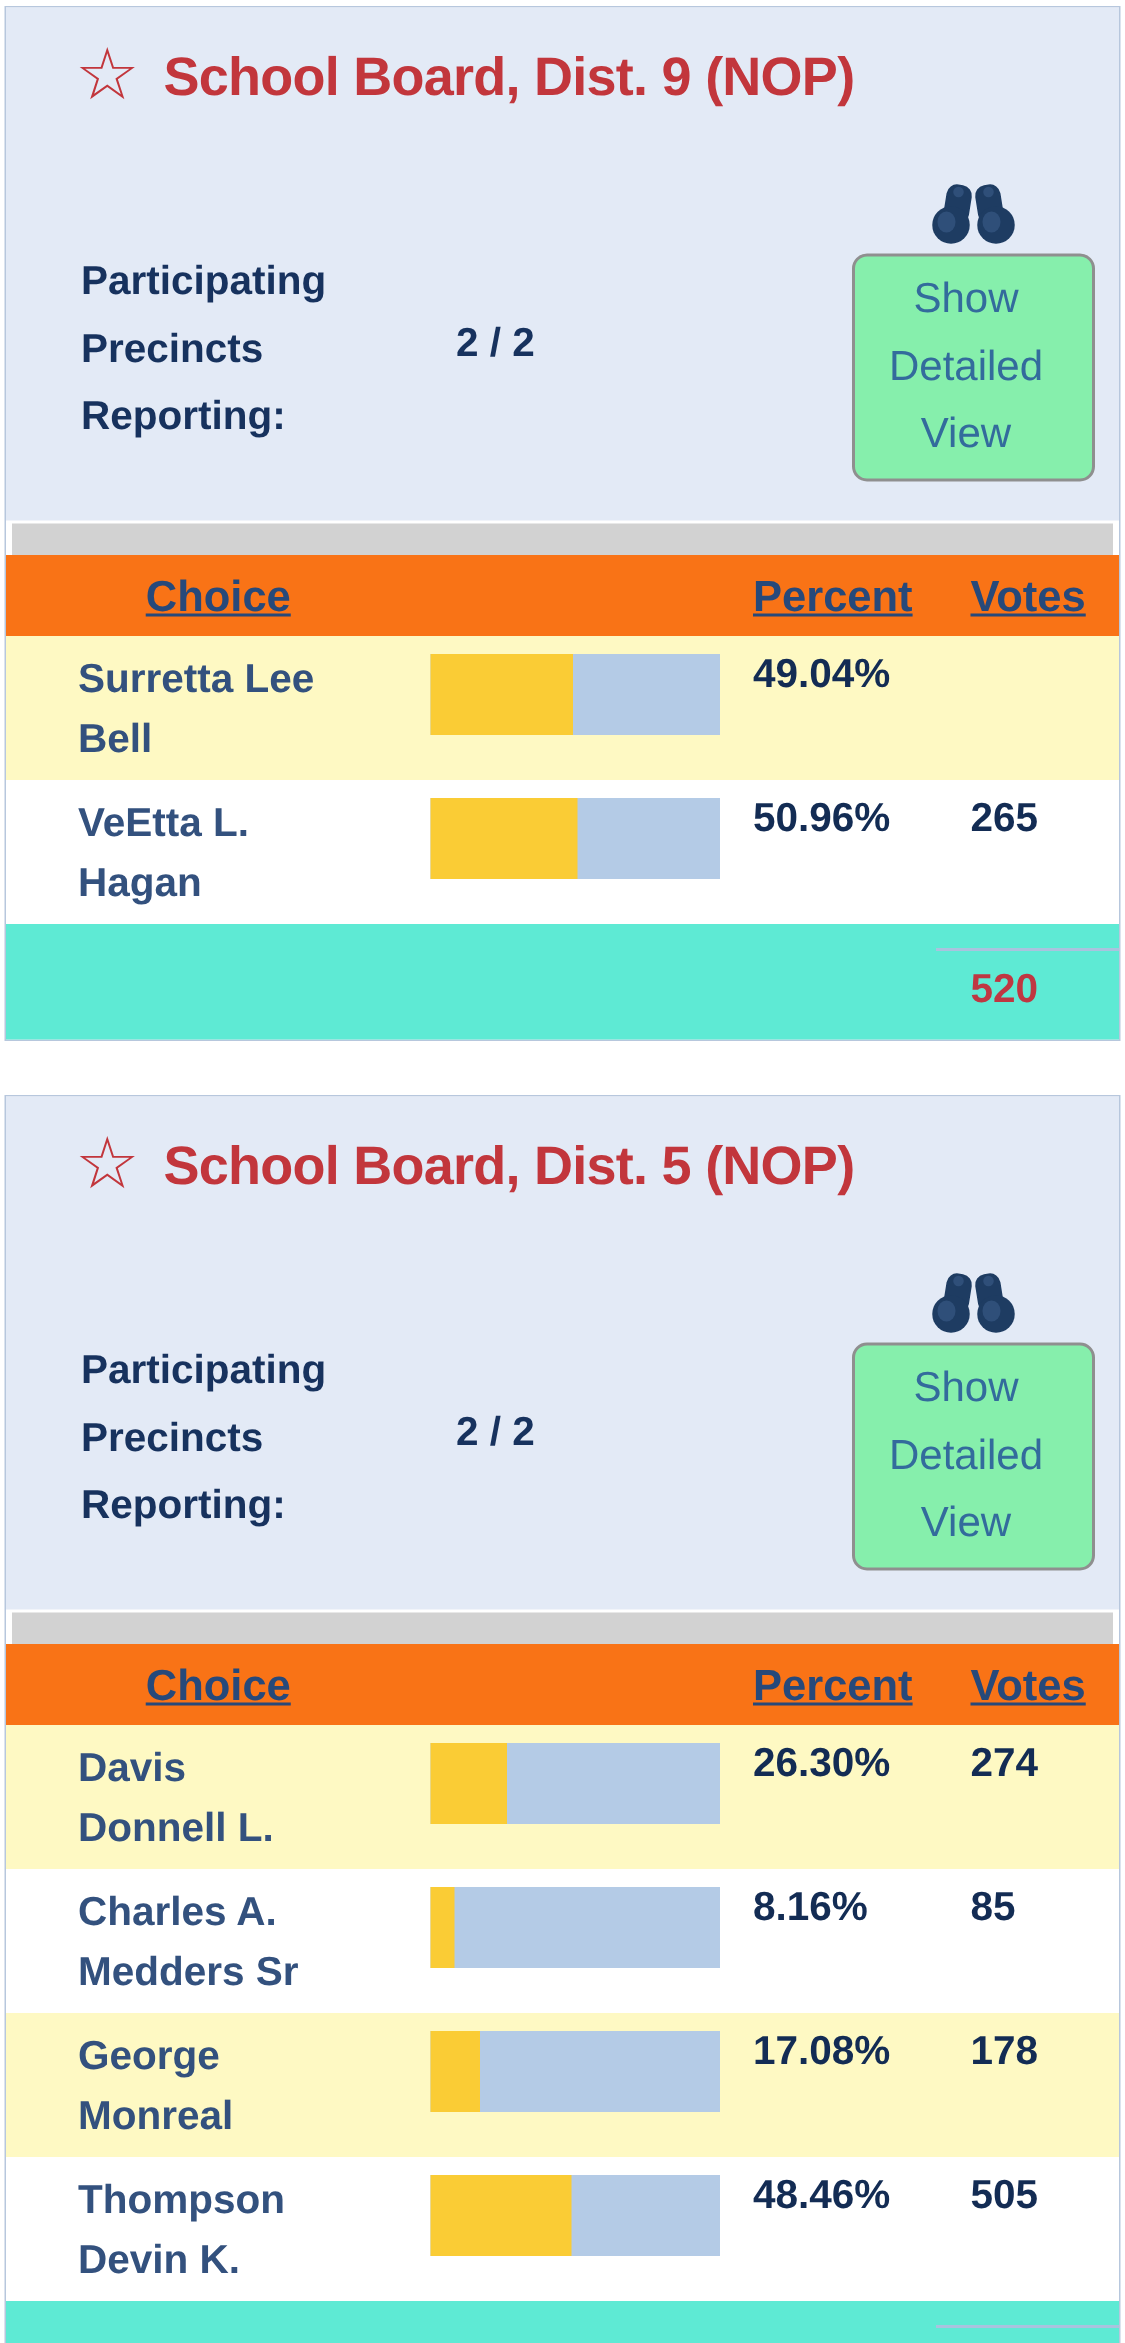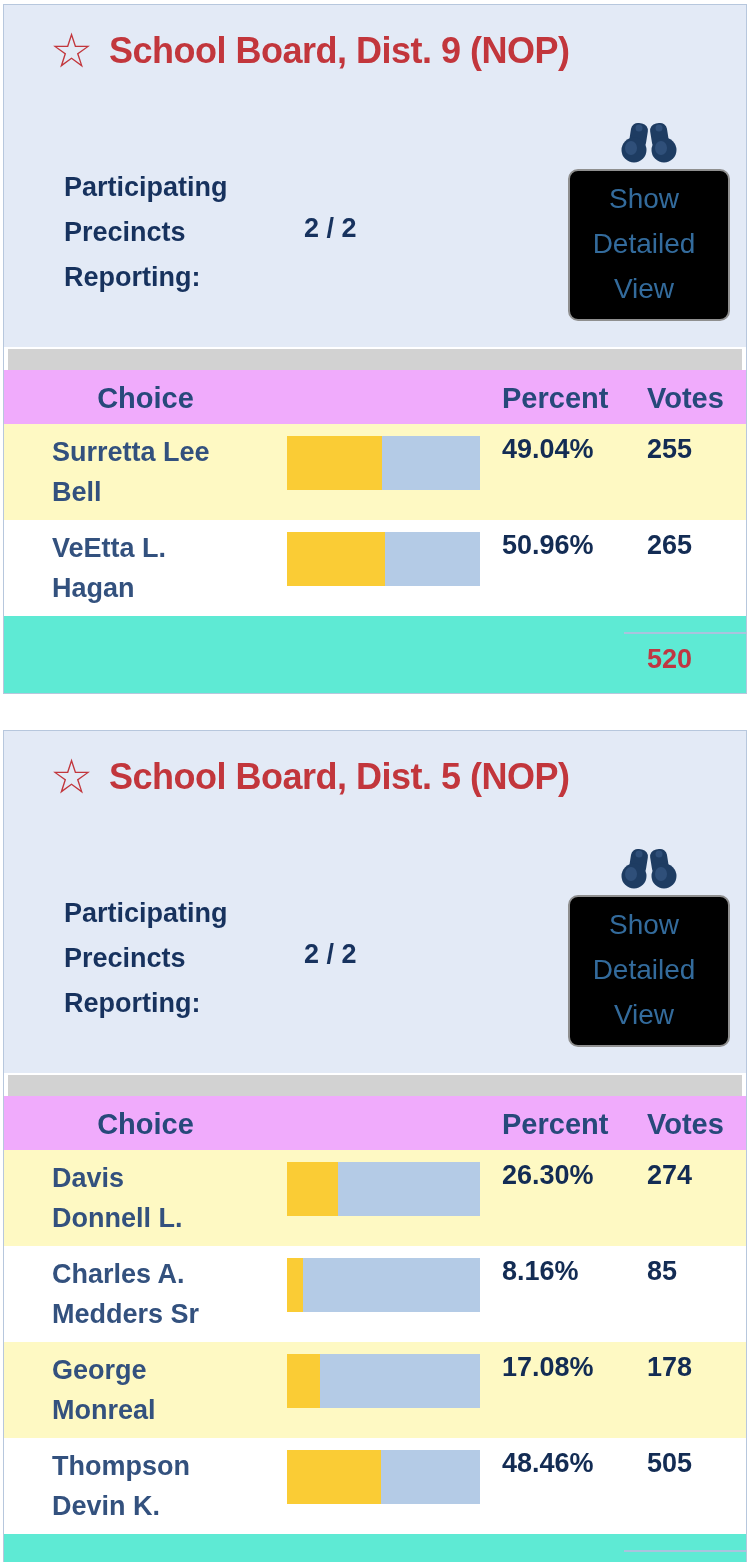--- a/index.html
+++ b/index.html
@@ -7,39 +7,39 @@
 
   .card{margin:4px 3px 0 3px;border:1px solid #b7c7dd;background:#ffffff;}
   .card + .card{margin-top:36px;}
 
   
   .card-header{position:relative;background:#e3eaf6;height:342px;box-sizing:border-box;}
   .title-row{display:flex;align-items:center;gap:16px;padding:22px 0 0 46px;}
   .star{color:#c2363c;font-size:48px;line-height:1;font-weight:normal;}
   .contest-title{color:#c2363c;font-size:36px;font-weight:bold;letter-spacing:-0.5px;}
 
-  .precincts-label{position:absolute;left:60px;top:160px;width:205px;
+  .precincts-label{position:absolute;left:50px;top:160px;width:205px;
     color:#17325e;font-size:27px;font-weight:bold;line-height:45px;}
   .precincts-value{position:absolute;left:300px;top:208px;
     color:#17325e;font-size:27px;font-weight:bold;}
 
   .header-right{position:absolute;top:116px;right:14px;width:166px;text-align:center;}
   .binoculars{display:block;margin:0 auto 6px auto;width:62px;height:42px;}
   .detail-button{box-sizing:border-box;display:block;width:162px;min-height:152px;margin:0 auto;
-    background:#000000;border:2px solid #8f8f8f;border-radius:10px;
+    background:#86efac;border:2px solid #8f8f8f;border-radius:10px;
     color:#336b9c;font-size:28px;line-height:45px;padding:5px 20px 8px 10px;
     font-family:inherit;cursor:pointer;}
 
   
   .gray-strip{height:21px;background:#d2d2d2;margin:2px 4px 0 4px;}
 
   
   .grid-cols{display:grid;grid-template-columns:283px 193px 167px auto;}
-  .table-header{background:#f0abfc;padding:12px 0 9px 0;
-    color:#27497a;font-weight:bold;font-size:29px;}
+  .table-header{background:#f97316;padding:12px 0 9px 0;
+    color:#27497a;font-weight:bold;font-size:29px;text-decoration:underline;}
   .th-choice{text-align:center;}
   .th-percent{padding-left:22px;}
   .th-votes{}
 
   .result-row{min-height:96px;box-sizing:border-box;padding-top:8px;background:#ffffff;}
   .result-row.alt{background:#fef9c3;}
   .candidate-name{padding-left:48px;color:#33517e;font-weight:bold;
     font-size:27px;line-height:40px;}
   .bar{width:193px;height:54px;background:#b4cbe6;margin-top:4px;}
   .bar-fill{height:100%;background:#facc35;}
@@ -92,21 +92,20 @@
     <div class="candidate-name">
             <div>Surretta Lee</div>
             <div>Bell</div>
           </div>
     <div>
       <div class="bar">
         <div class="bar-fill" style="width: 49.04%;"></div>
       </div>
     </div>
     <div class="percent-cell">49.04%</div>
-    <div class="votes-cell">255</div>
   </div>
 
   <div class="result-row grid-cols">
     <div class="candidate-name">
             <div>VeEtta L.</div>
             <div>Hagan</div>
           </div>
     <div>
       <div class="bar">
         <div class="bar-fill" style="width: 50.96%;"></div>

